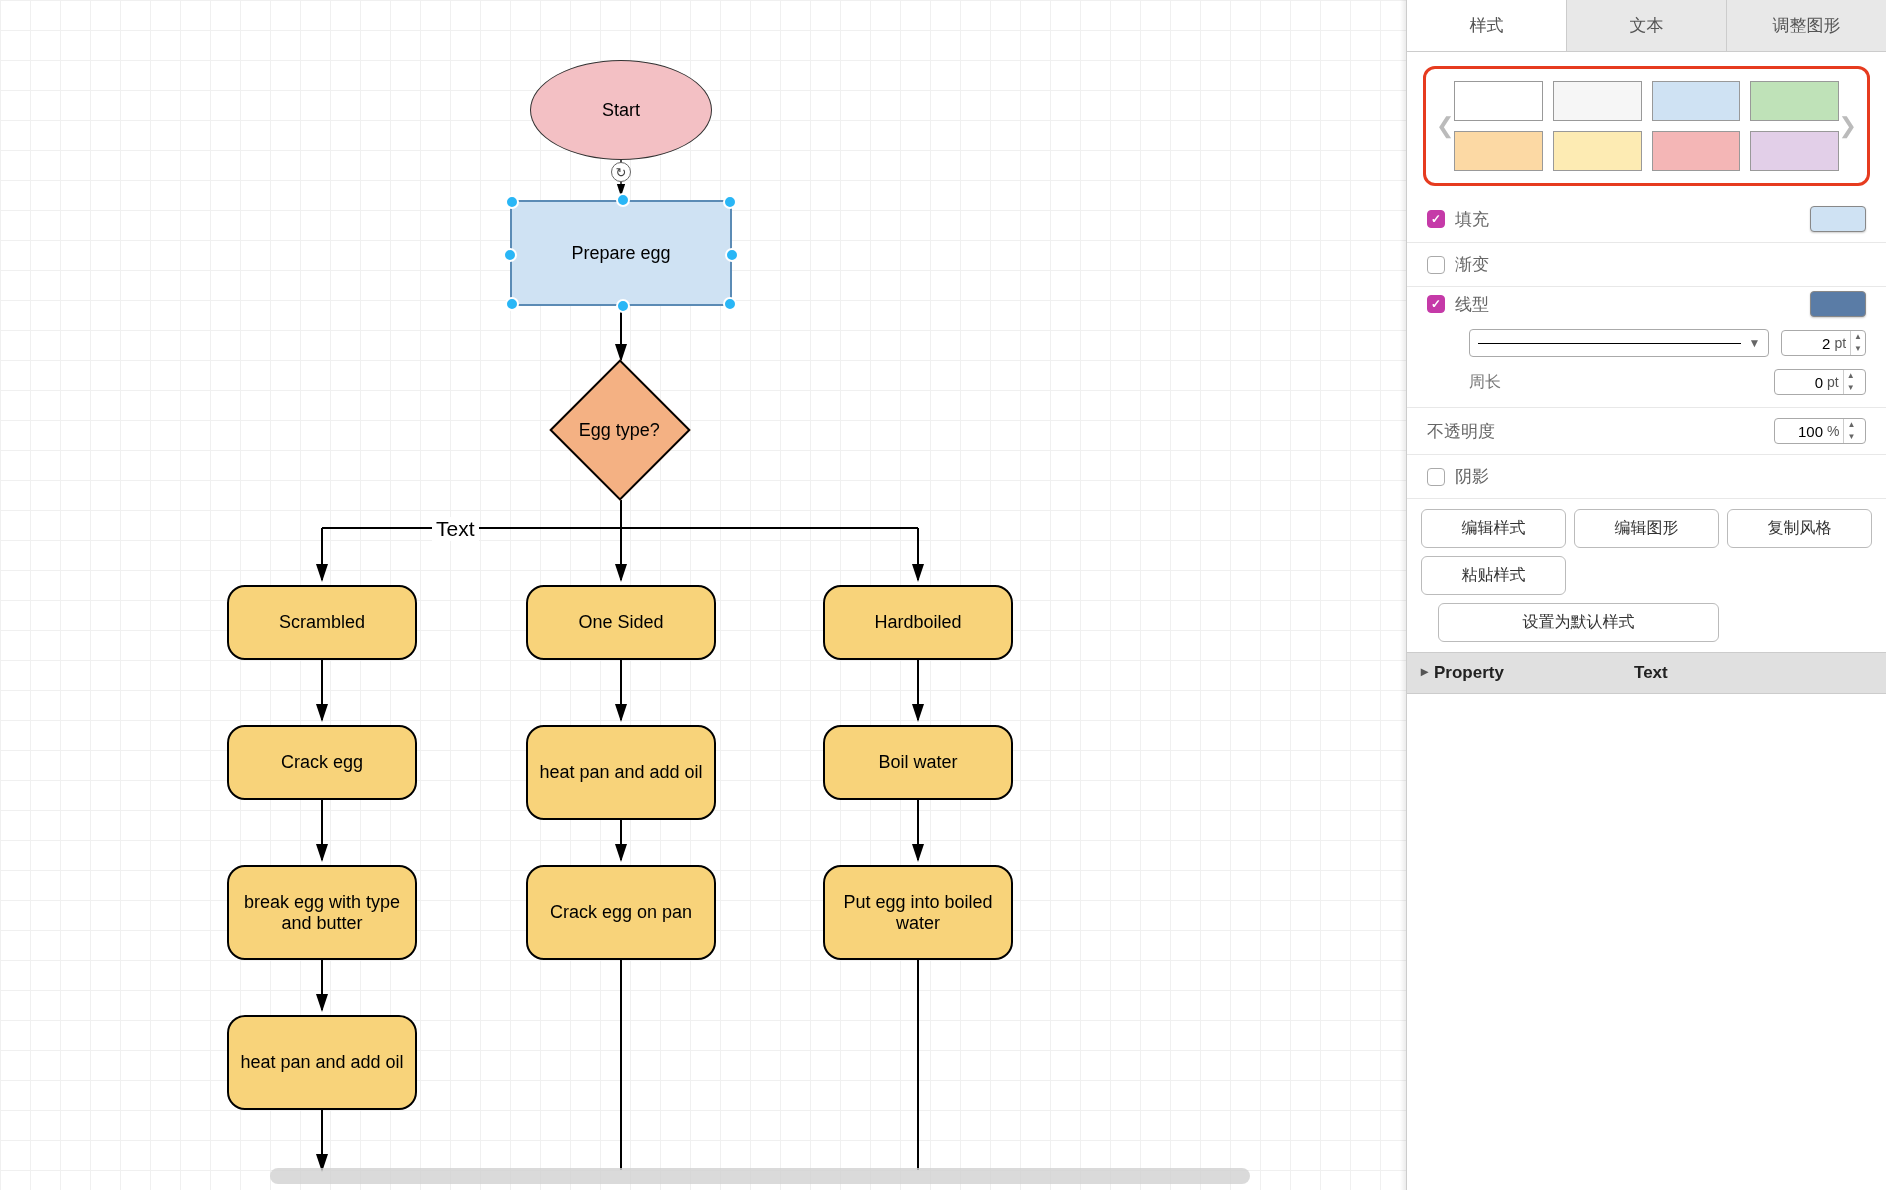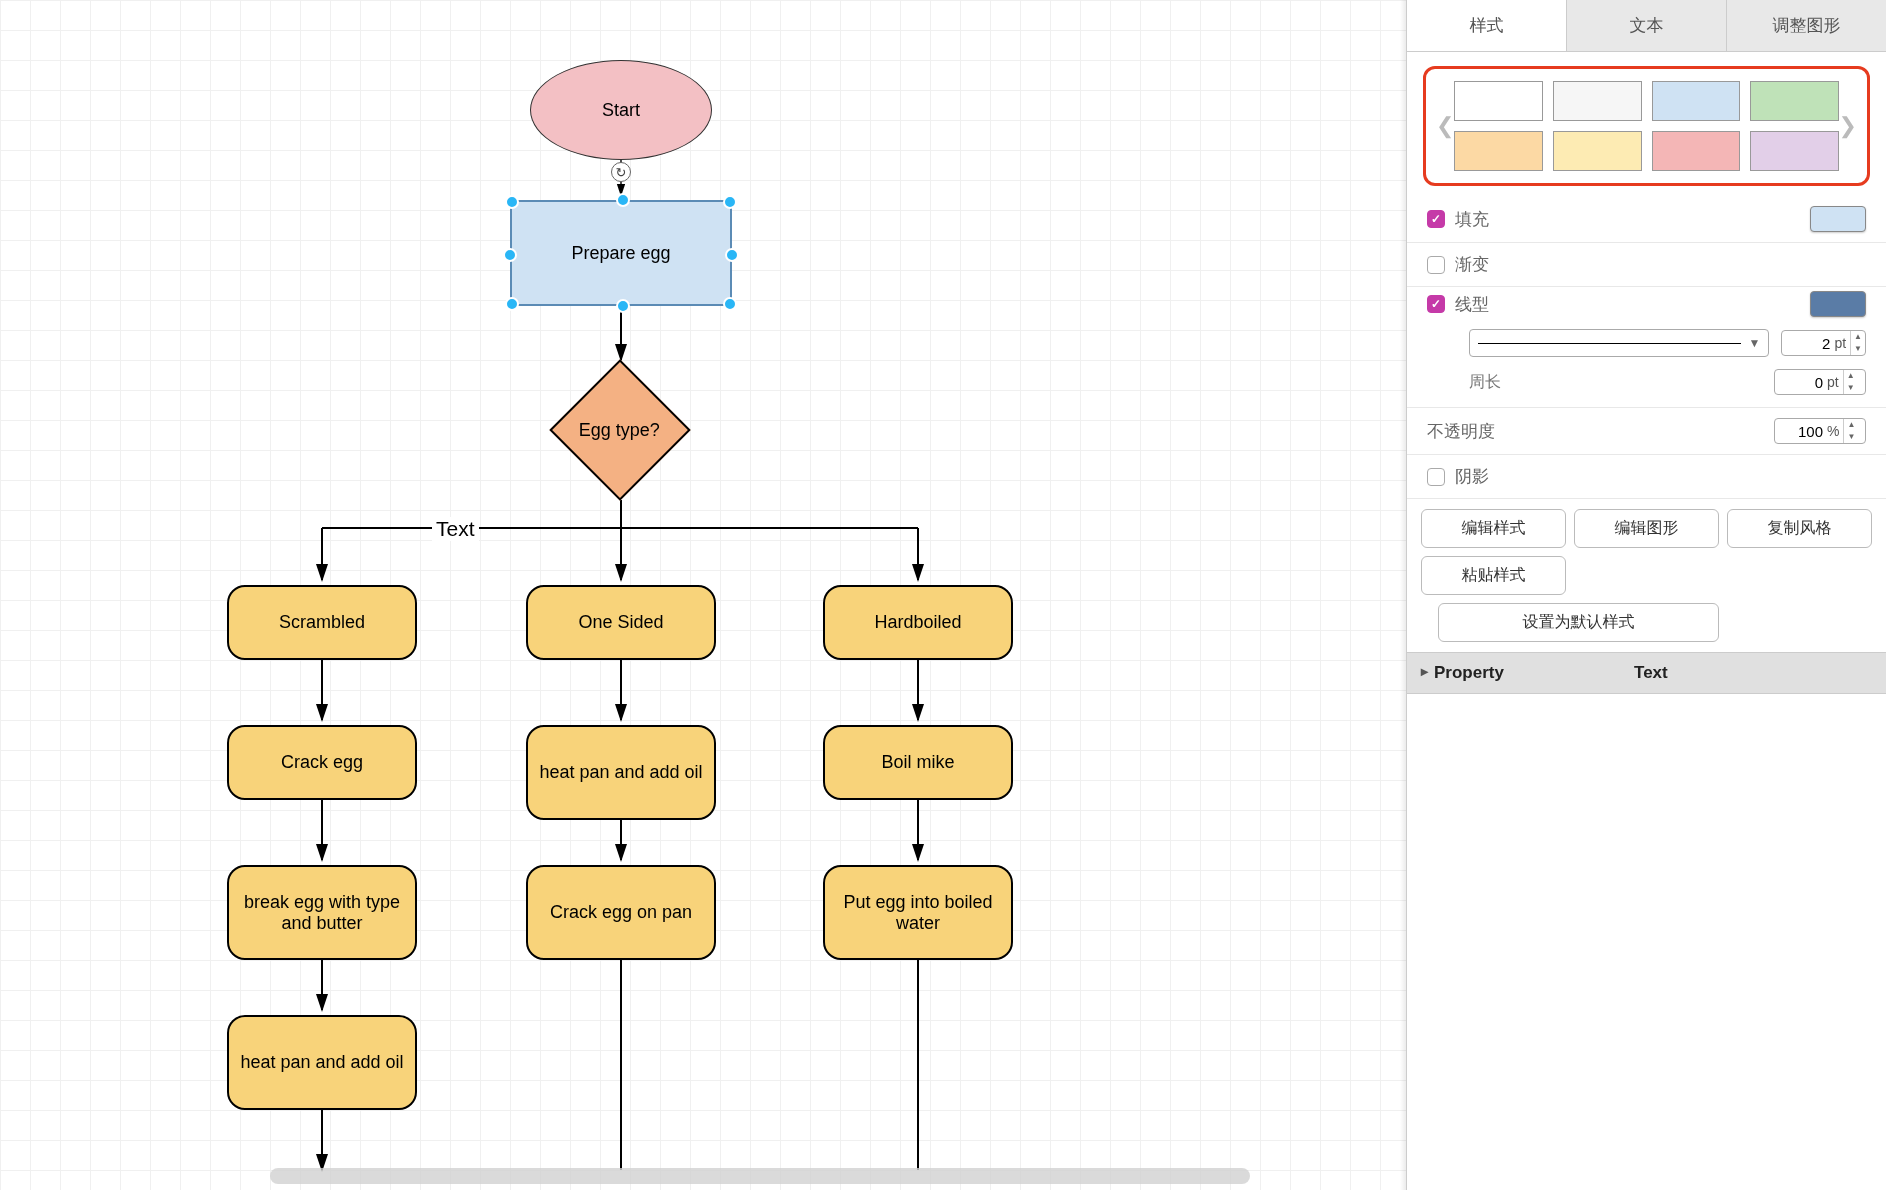--- a/index.html
+++ b/index.html
@@ -354,21 +354,21 @@
       <span>heat pan and add oil</span>
     </div>
   <div class="node rect" style="left:526px; top:865px; width:190px; height:95px;">
       <span>Crack egg on pan</span>
     </div>
 
   <div class="node rect" style="left:823px; top:585px; width:190px; height:75px;">
       <span>Hardboiled</span>
     </div>
   <div class="node rect" style="left:823px; top:725px; width:190px; height:75px;">
-      <span>Boil mike</span>
+      <span>Boil water</span>
     </div>
   <div class="node rect" style="left:823px; top:865px; width:190px; height:95px;">
       <span>Put egg into boiled water</span>
     </div>
 
   <div class="scrollbar-h"></div>
   <div class="canvas-shadow-edge"></div>
 </div>
 
 <div class="sidebar">

